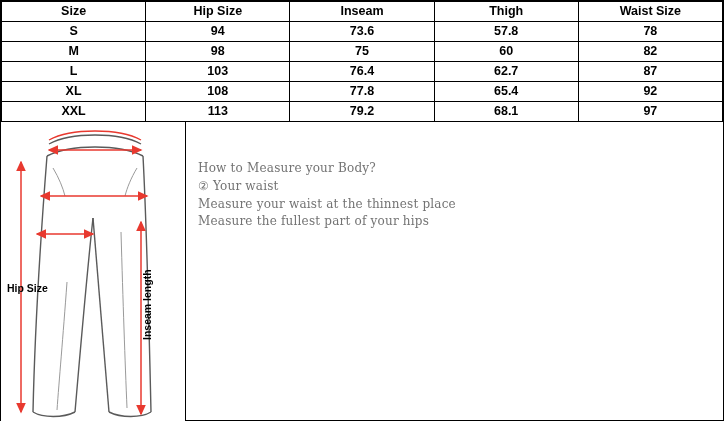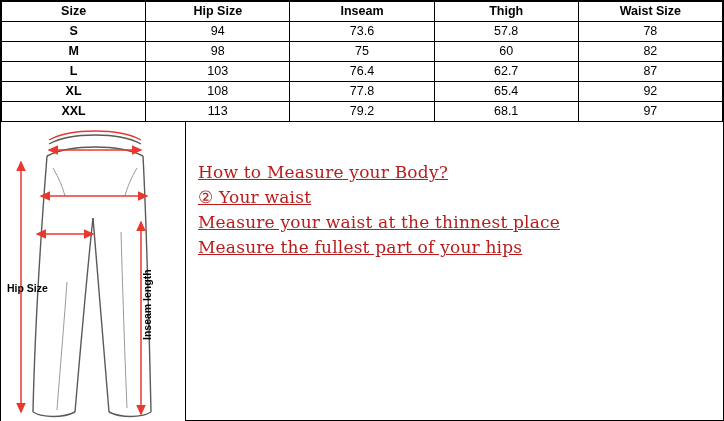--- a/index.html
+++ b/index.html
@@ -37,21 +37,21 @@
     height: 19px;
     line-height: 19px;
     padding: 0;
     font-weight: bold;
     font-size: 12.5px;
   }
   table.size-table th {
     font-weight: bold;
   }
   table.size-table td.val {
-    font-weight: normal;
+    font-weight: bold;
   }
   table.size-table td.sizelabel {
     font-weight: bold;
   }
   td.note {
     font-weight: normal;
     font-size: 11px;
     text-align: center;
     height: 17px;
     line-height: 17px;
@@ -73,25 +73,24 @@
     background: #fff;
   }
   .text-cell {
     flex: 1;
     box-sizing: border-box;
     padding: 38px 6px 0 12px;
     position: relative;
   }
   .howto {
     font-family: "DejaVu Serif", serif;
-    font-size: 17px;
+    font-size: 12px;
     line-height: 1.48;
-    color: #b91c1c;
+    color: #737373;
     letter-spacing: 0.2px;
-    text-decoration: underline;
   }
   .howto div {
     white-space: pre-wrap;
   }
 
   
   .lbl {
     position: absolute;
     font-family: "Liberation Sans", sans-serif;
     font-weight: bold;

